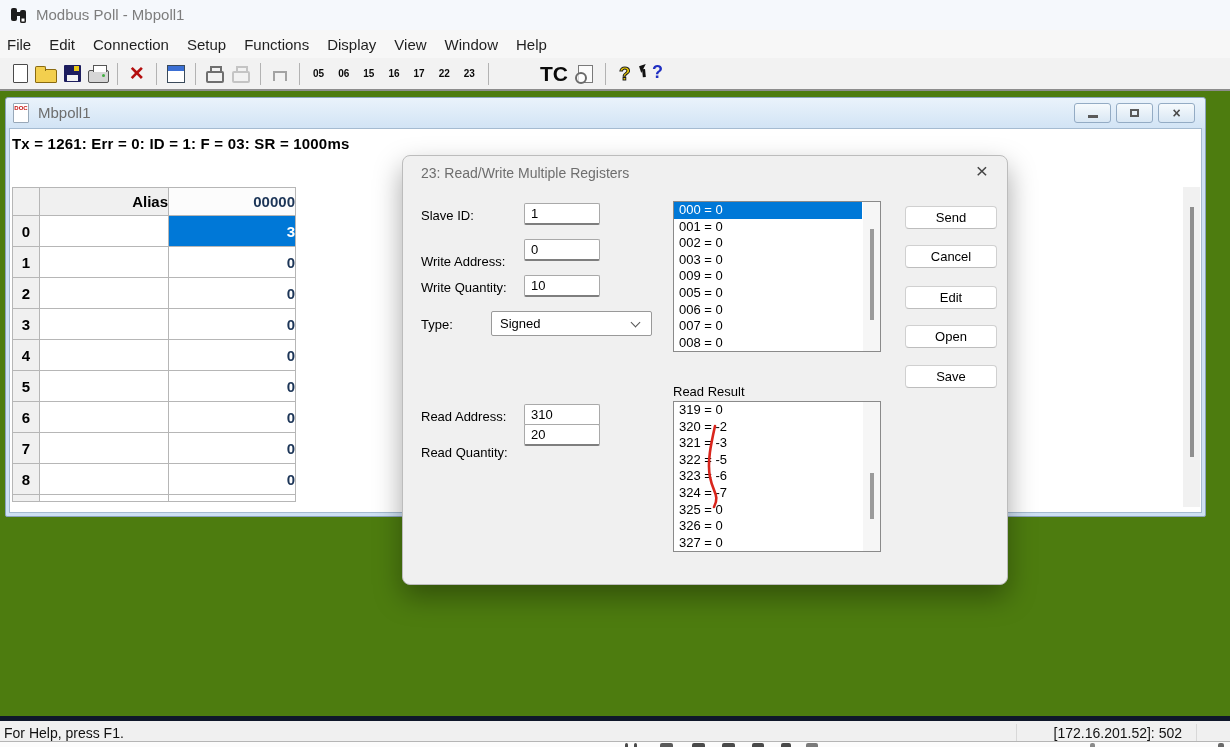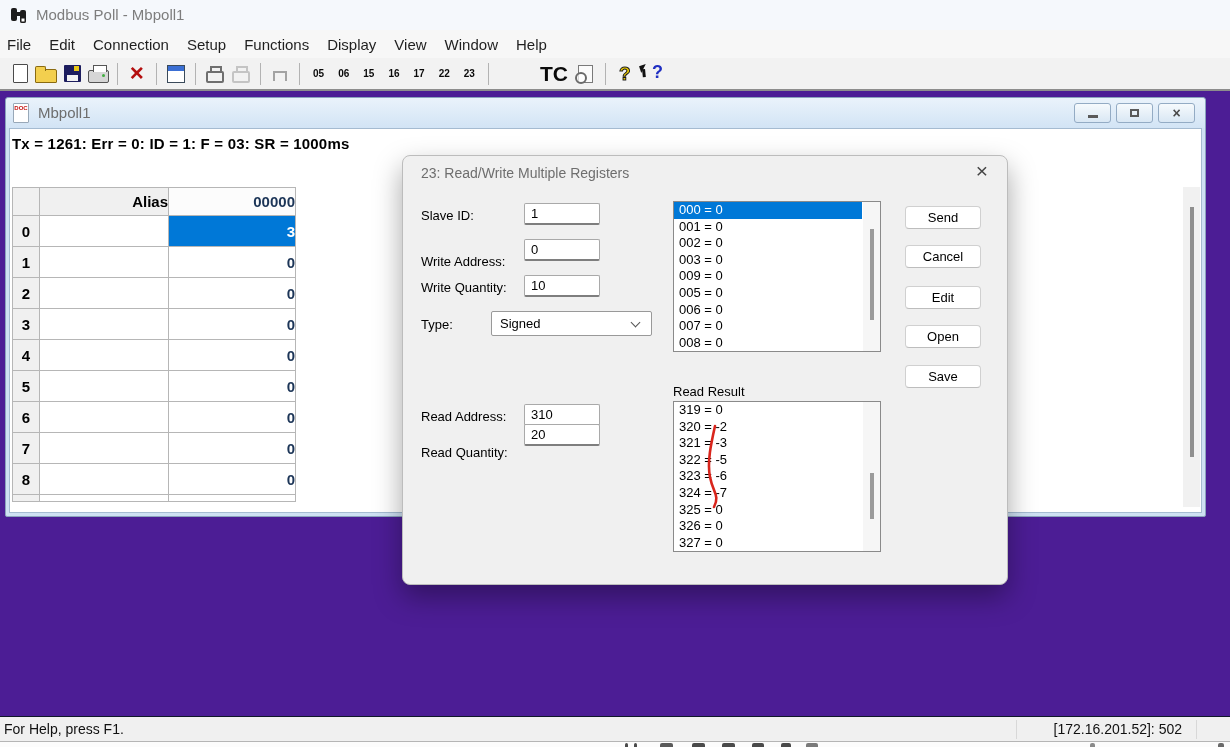--- a/index.html
+++ b/index.html
@@ -1,17 +1,17 @@
 <!DOCTYPE html>
 <html><head>
 <meta charset="utf-8">
 <style>
   * { margin:0; padding:0; box-sizing:border-box; }
   body { font-family:"Liberation Sans", sans-serif; }
-  .screen { position:relative; width:1230px; height:747px; background:#4c1d95; overflow:hidden; font-family:"Liberation Sans",sans-serif; }
+  .screen { position:relative; width:1230px; height:747px; background:#4d7c0f; overflow:hidden; font-family:"Liberation Sans",sans-serif; }
 
   
   .titlebar { position:absolute; left:0; top:0; width:100%; height:30px; background:#f5f8fc; }
   .app-icon { position:absolute; left:9px; top:5px; width:20px; height:20px; }
   .app-title { position:absolute; left:36px; top:6px; font-size:15px; color:#7d7d7d; }
 
   
   .menubar { position:absolute; left:0; top:30px; width:100%; height:28px; background:#f7f7f7; display:flex; align-items:center; gap:18px; padding-left:7px; font-size:15px; color:#1f1f1f; }
   .menu-item { cursor:default; }
 
@@ -84,24 +84,24 @@
   .combo { position:absolute; left:88px; top:155px; width:161px; height:25px; background:#fff; border:1px solid #999; border-radius:2px; }
   .combo .val { position:absolute; left:8px; top:4px; font-size:13px; }
   .combo .chev { position:absolute; right:12px; top:7px; width:7px; height:7px; border-right:1.6px solid #555; border-bottom:1.6px solid #555; transform:rotate(45deg); }
   .listbox { position:absolute; left:270px; width:208px; height:151px; background:#fff; border:1px solid #8a8a8a; overflow:hidden; }
   .listbox .item { width:calc(100% - 18px); height:16.6px; line-height:16.6px; padding-left:5px; font-size:13px; color:#000; white-space:nowrap; }
   .listbox .item.sel { background:#0078d7; color:#fff; }
   .list-scroll { position:absolute; right:0; top:0; bottom:0; width:17px; background:#f6f6f6; }
   .list-scroll .thumb { position:absolute; left:7px; width:4px; background:#9b9b9b; }
   .read-label { position:absolute; left:270px; top:228px; font-size:13px; }
   .annotation { position:absolute; left:0; top:0; pointer-events:none; }
-  .dbtn { position:absolute; left:502px; width:76px; height:23px; background:#fff; border:1px solid #d0d0d0; border-bottom-color:#bdbdbd; border-radius:4px; font-size:13px; font-family:"Liberation Sans",sans-serif; color:#000; text-align:center; line-height:21px; }
-
-  
-  .statusbar { position:absolute; left:0; top:716px; width:100%; height:25px; background:#f0f0f0; border-top:1px solid #0f172a; font-size:14px; color:#111; }
+  .dbtn { position:absolute; left:502px; width:92px; height:23px; background:#fff; border:1px solid #d0d0d0; border-bottom-color:#bdbdbd; border-radius:4px; font-size:13px; font-family:"Liberation Sans",sans-serif; color:#000; text-align:center; line-height:21px; }
+
+  
+  .statusbar { position:absolute; left:0; top:716px; width:100%; height:25px; background:#f0f0f0; border-top:5px solid #0f172a; font-size:14px; color:#111; }
   .status-left { position:absolute; left:4px; top:4px; }
   .status-right { position:absolute; right:48px; top:4px; }
   .status-div { position:absolute; top:3px; width:1px; height:19px; background:#d8d8d8; }
 
   
   .tasksliver { position:absolute; left:0; top:741px; width:100%; height:6px; background:#fcfcfc; border-top:1px solid #b5b5b5; }
   .ts-mark { position:absolute; top:1px; height:5px; background:#4a4a4a; border-radius:2px 2px 0 0; }
 </style>
 </head>
 <body>

